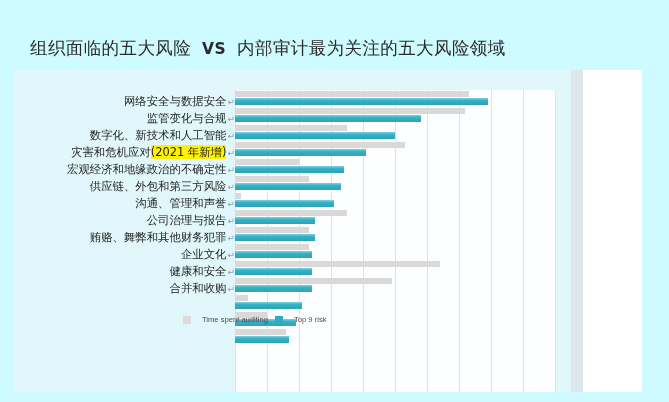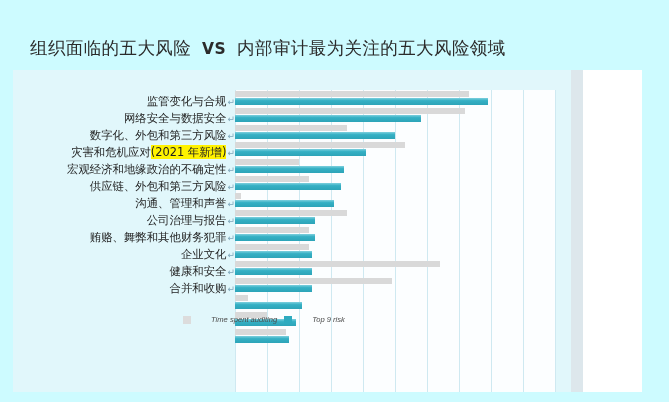--- a/index.html
+++ b/index.html
@@ -140,23 +140,22 @@
     display: flex;
     align-items: center;
     gap: 7px;
     font-size: 7.6px;
     color: #4b4b4b;
     font-family: "Liberation Sans", sans-serif;
   }
   .legend-item {
     display: flex;
     align-items: center;
-    gap: 20px;
+    gap: 11px;
     white-space: nowrap;
-    font-style: italic;
   }
   .legend-swatch {
     width: 8px; height: 8px;
     display: inline-block;
   }
   .legend-swatch.gray { background: #dcdcdc; }
   .legend-swatch.teal { background: #2fabbf; }
 
   .bottom-strip {
     position: absolute;
@@ -175,23 +174,23 @@
       <span>组织面临的五大风险</span><span class="title-vs">VS</span><span>内部审计最为关注的五大风险领域</span>
     </div>
   </div>
 
   <div class="chart-card">
 
     <div class="plot-surface"></div>
     <div class="right-panel"></div>
 
     <div class="labels" id="labels">
+        <div class="label-row"><span>网络安全与数据安全</span><span class="pilcrow">↵</span></div>
         <div class="label-row"><span>监管变化与合规</span><span class="pilcrow">↵</span></div>
-        <div class="label-row"><span>网络安全与数据安全</span><span class="pilcrow">↵</span></div>
-        <div class="label-row"><span>数字化、外包和第三方风险</span><span class="pilcrow">↵</span></div>
+        <div class="label-row"><span>数字化、新技术和人工智能</span><span class="pilcrow">↵</span></div>
         <div class="label-row"><span>灾害和危机应对</span><span class="hl">(2021 年新增)</span><span class="pilcrow">↵</span></div>
         <div class="label-row"><span>宏观经济和地缘政治的不确定性</span><span class="pilcrow">↵</span></div>
         <div class="label-row"><span>供应链、外包和第三方风险</span><span class="pilcrow">↵</span></div>
         <div class="label-row"><span>沟通、管理和声誉</span><span class="pilcrow">↵</span></div>
         <div class="label-row"><span>公司治理与报告</span><span class="pilcrow">↵</span></div>
         <div class="label-row"><span>贿赂、舞弊和其他财务犯罪</span><span class="pilcrow">↵</span></div>
         <div class="label-row"><span>企业文化</span><span class="pilcrow">↵</span></div>
         <div class="label-row"><span>健康和安全</span><span class="pilcrow">↵</span></div>
         <div class="label-row"><span>合并和收购</span><span class="pilcrow">↵</span></div>
       </div>

